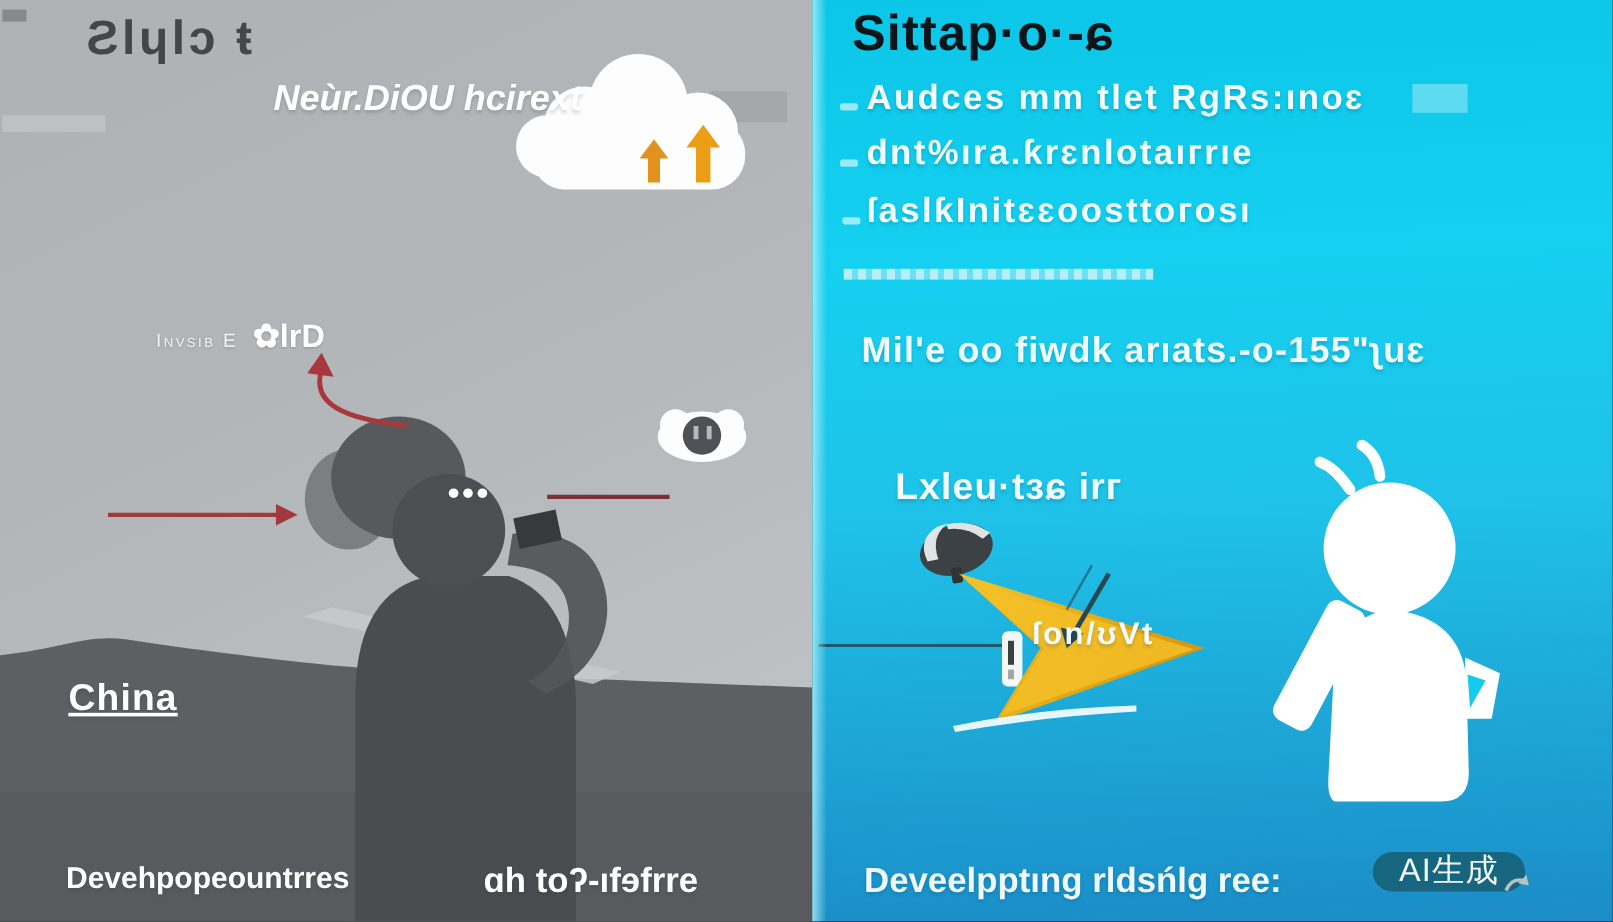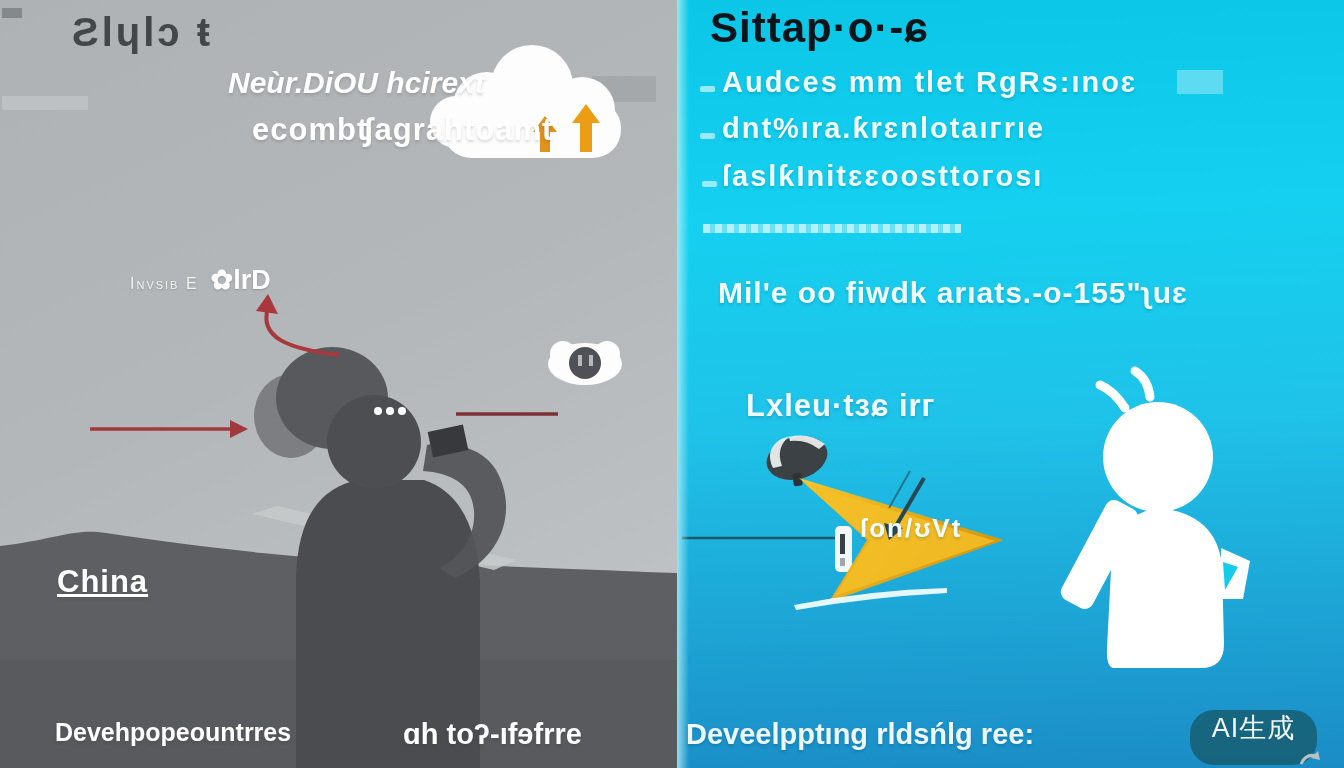--- a/index.html
+++ b/index.html
@@ -30,24 +30,24 @@
   .bullet0{left:722px;top:66px;font-size:29px;letter-spacing:2px;}
   .bullet1{left:722px;top:112px;font-size:29px;letter-spacing:2px;}
   .bullet2{left:722px;top:160px;font-size:29px;letter-spacing:2px;}
   .dash{position:absolute;width:15px;height:6px;background:rgba(228,250,253,.65);border-radius:2px;}
   .d0{left:700px;top:86px}.d1{left:700px;top:133px}.d2{left:702px;top:181px}
   .divider{position:absolute;left:703px;top:224px;width:258px;height:9px;opacity:.8;
     background:repeating-linear-gradient(90deg,rgba(255,255,255,.85) 0 7px,rgba(255,255,255,.45) 7px 12px);}
   .milestone{left:718px;top:276px;font-size:30px;font-weight:700;letter-spacing:1px;}
   .label2{left:746px;top:388px;font-size:31px;font-weight:700;letter-spacing:1px;}
   .fonut{left:860px;top:513px;font-size:26px;font-weight:600;letter-spacing:2px;}
-  .br1{left:686px;top:718px;font-size:29px;font-weight:700;color:#eef9ff;
+  .br1{left:720px;top:718px;font-size:29px;font-weight:700;color:#eef9ff;
     text-shadow:0 2px 3px rgba(0,60,90,.25);}
-  .wm{position:absolute;left:1190px;top:710px;width:127px;height:55px;border-radius:24px;
-    background:rgba(22,84,99,.72);display:flex;align-items:flex-start;justify-content:center;}
+  .wm{position:absolute;left:1144px;top:710px;width:127px;height:33px;border-radius:24px;
+    background:rgba(22,84,99,.72);display:flex;align-items:flex-end;justify-content:center;}
   .wm-label{color:#f2f7f7;font-size:27px;letter-spacing:1px;}
   .wm svg{position:absolute;right:-4px;bottom:-3px;}
 </style>
 </head>
 <body>
 
 <div class="canvas">
 
   <div class="panel left">
     <svg class="abs" width="677" height="768" viewBox="0 0 677 768">
@@ -105,21 +105,20 @@
         <rect x="443" y="100" width="178" height="58" rx="28" fill="#fdfdfd"></rect>
         <g>
           <polygon points="545,116 533,132 540,132 540,152 550,152 550,132 557,132" fill="#e0921c"></polygon>
           <polygon points="586,104 572,123 580,123 580,152 592,152 592,123 600,123" fill="#eb9d15"></polygon>
         </g>
       </g>
     </svg>
 
     <div class="t title-left">Ƨlɥlɔ ŧ</div>
     <div class="t w sub1">Neùr.DiOU hcirext</div>
-    <div class="t w sub2">ecombʧagrahtoamt</div>
     <div class="invisib">
       <span class="sm">Invsib E</span>
       <span class="bg">✿lrD</span>
     </div>
     <div class="t w china">China</div>
     <div class="t w bl1">Devehpopeountrres</div>
     <div class="t w bl2">ɑh toʔ-ıfɘfrre</div>
   </div>
 
   <div class="panel right">

